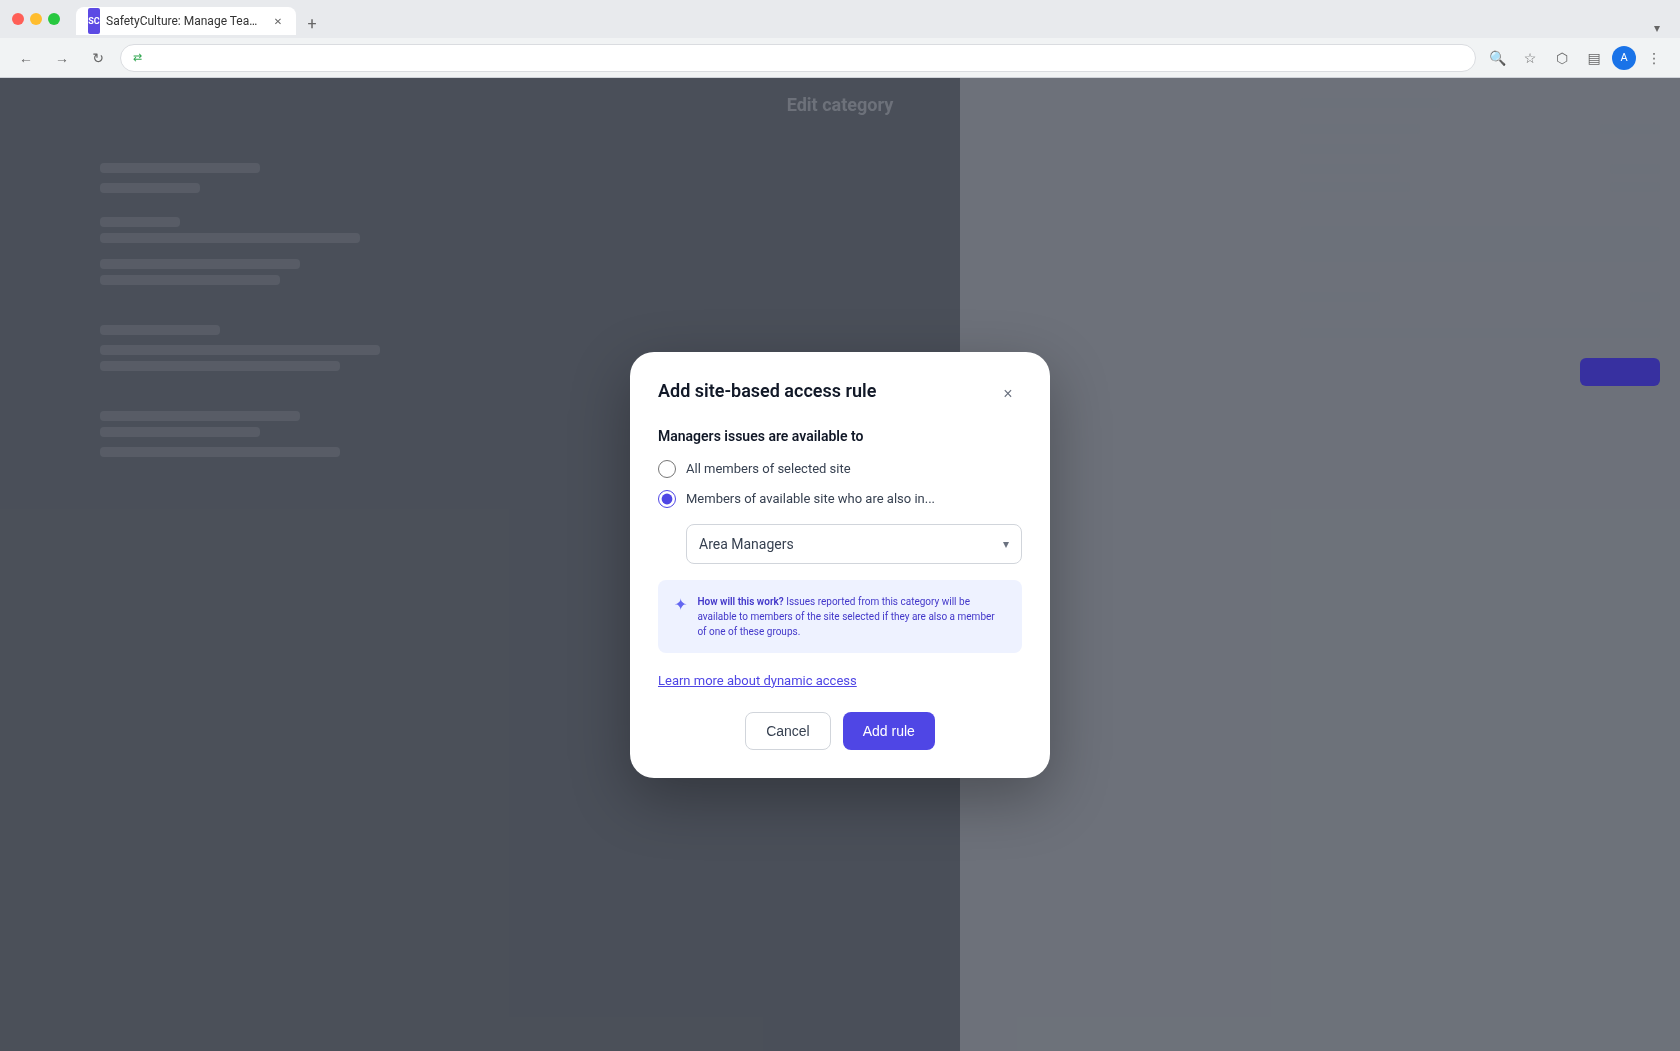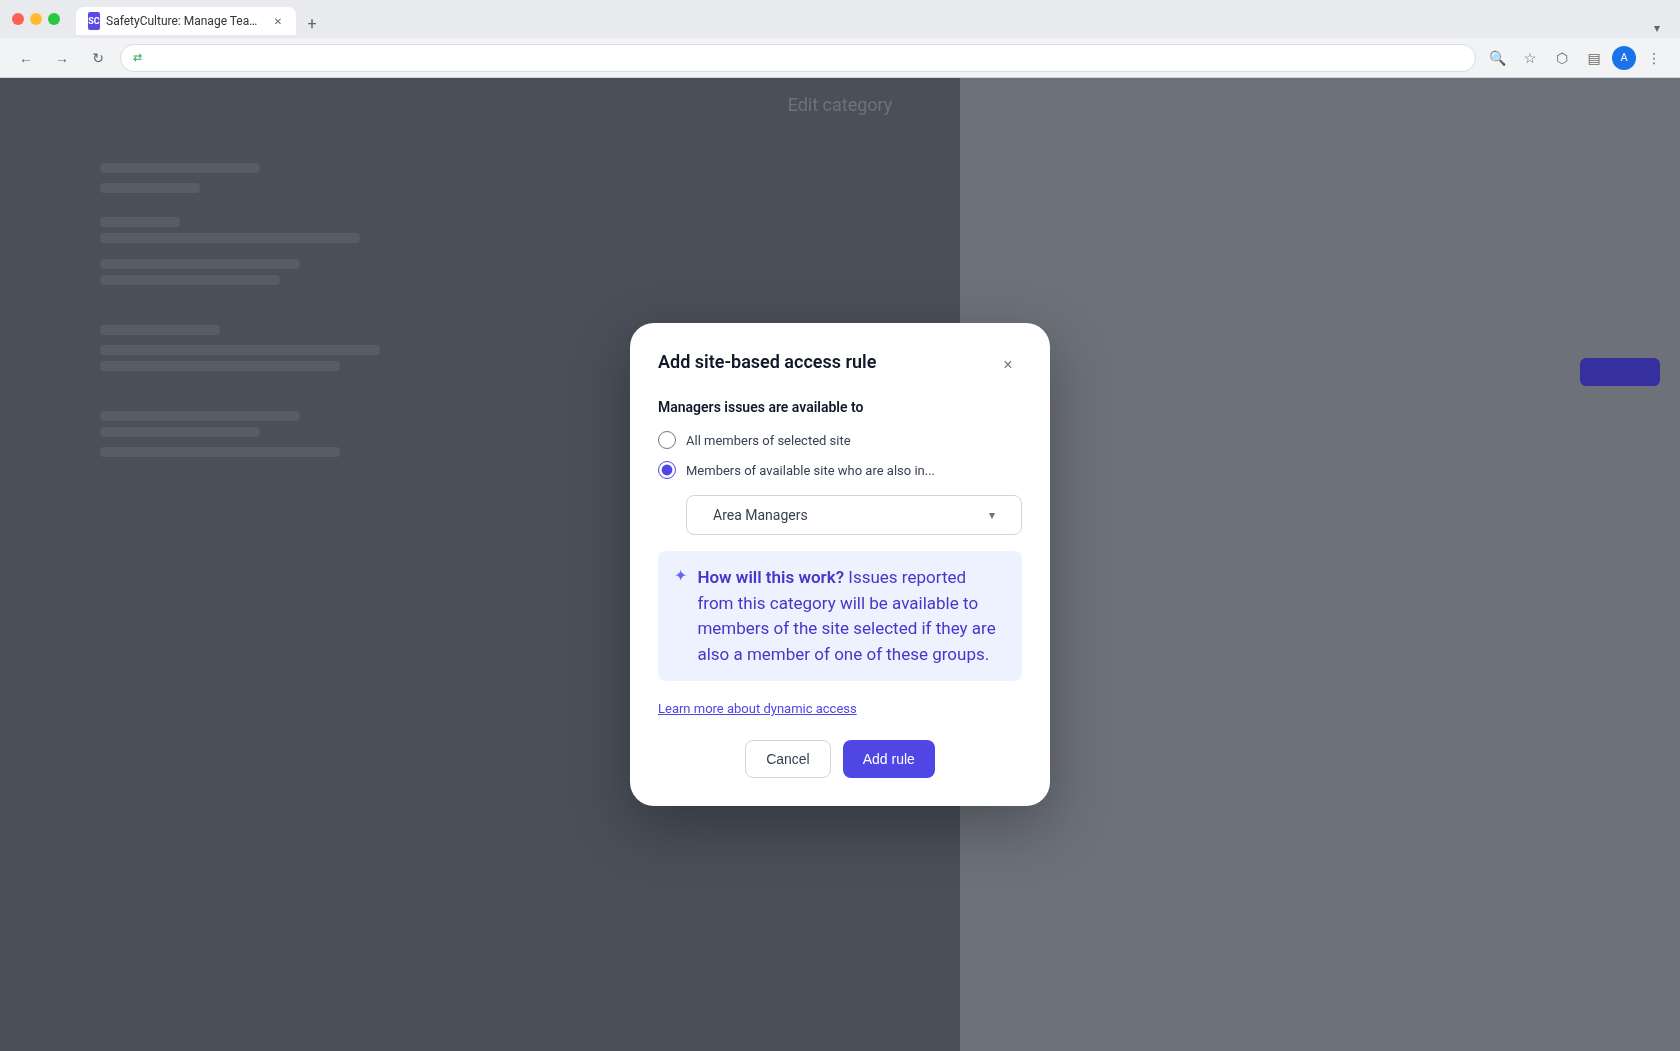--- a/index.html
+++ b/index.html
@@ -54,21 +54,21 @@
       padding: 0 12px;
       height: 28px;
       background: #fff;
       border-radius: 8px 8px 0 0;
       font-size: 12px;
       color: #333;
       max-width: 220px;
     }
     .tab-favicon {
       width: 14px;
-      height: 18px;
+      height: 26px;
       background: #5c4ae4;
       border-radius: 2px;
       font-size: 9px;
       color: white;
       display: flex;
       align-items: center;
       justify-content: center;
       font-weight: bold;
     }
     .tab-close {
@@ -285,21 +285,21 @@
     .dropdown-wrapper {
       margin-left: 28px;
       margin-bottom: 16px;
     }
 
     .dropdown {
       width: 100%;
       height: 40px;
       border: 1px solid #d1d5db;
       border-radius: 8px;
-      padding: 0 26px;
+      padding: 0 12px;
       font-size: 14px;
       color: #374151;
       background: #fff;
       display: flex;
       align-items: center;
       justify-content: space-between;
       cursor: pointer;
     }
 
     .dropdown-arrow {
@@ -318,21 +318,21 @@
     }
 
     .info-icon {
       font-size: 16px;
       color: #6366f1;
       margin-top: 1px;
       flex-shrink: 0;
     }
 
     .info-text {
-      font-size: 17px;
+      font-size: 10px;
       color: #4338ca;
       line-height: 1.5;
     }
 
     .info-text strong {
       font-weight: 600;
     }
 
     .modal-link {
       display: block;
@@ -420,21 +420,21 @@
     </div>
   </div>
 </div>
 
 <div class="left-panel-bg"></div>
 <div class="right-panel-bg"></div>
 
 <div class="bg-content">
 
   <div style="display:flex; justify-content:center; padding-top:16px; padding-bottom:8px;">
-    <span style="font-size:18px; color:#9ca3af; font-weight:400;">Edit category</span>
+    <span style="font-size:18px; color:#9ca3af; font-weight:700;">Edit category</span>
   </div>
 
 
   <div style="padding: 40px 100px 0 100px; max-width:700px;">
     <div style="width:160px; height:10px; margin-bottom:10px;" class="bg-skeleton-block"></div>
     <div style="width:100px; height:10px; margin-bottom:24px;" class="bg-skeleton-block"></div>
     <div style="width:80px; height:10px; margin-bottom:6px;" class="bg-skeleton-block"></div>
     <div style="width:260px; height:10px; margin-bottom:16px;" class="bg-skeleton-block"></div>
     <div style="width:200px; height:10px; margin-bottom:6px;" class="bg-skeleton-block"></div>
     <div style="width:180px; height:10px; margin-bottom:40px;" class="bg-skeleton-block"></div>

